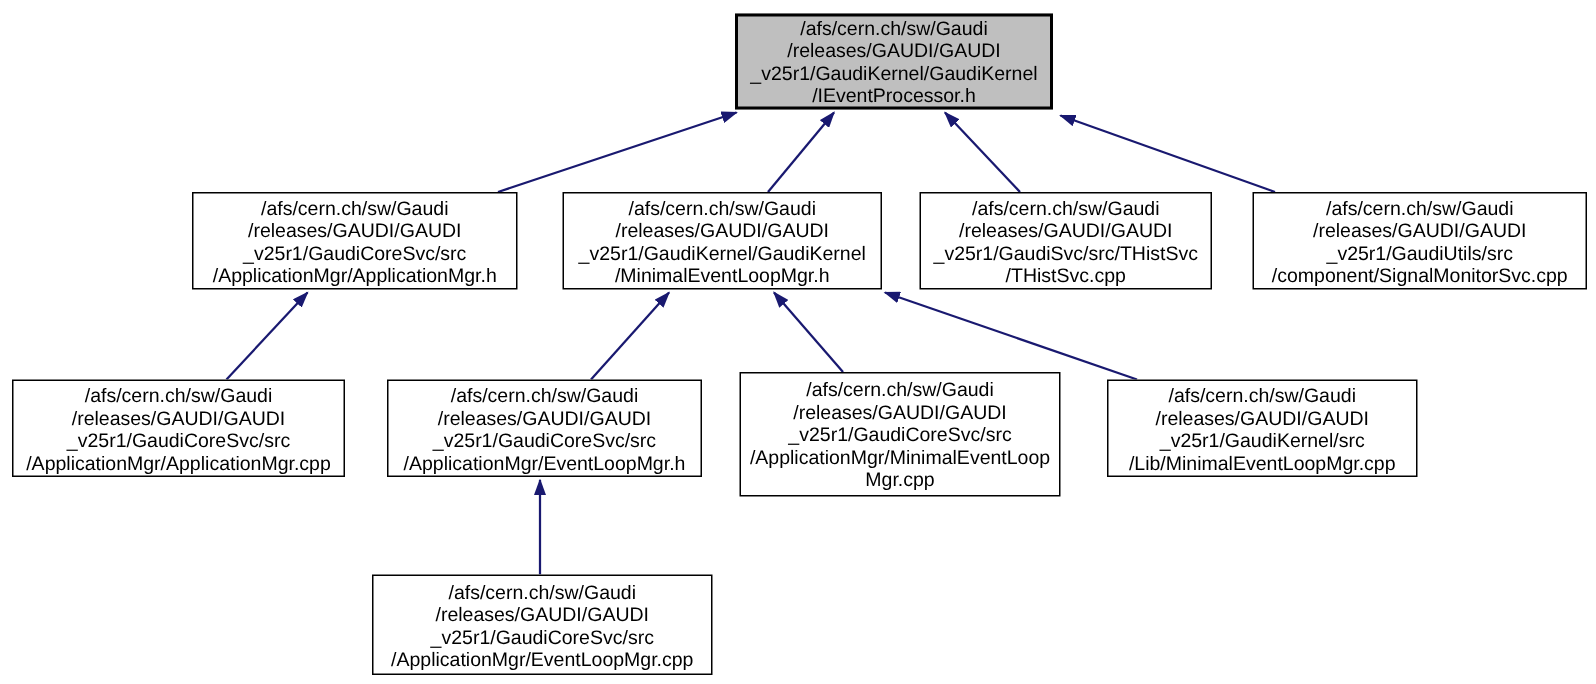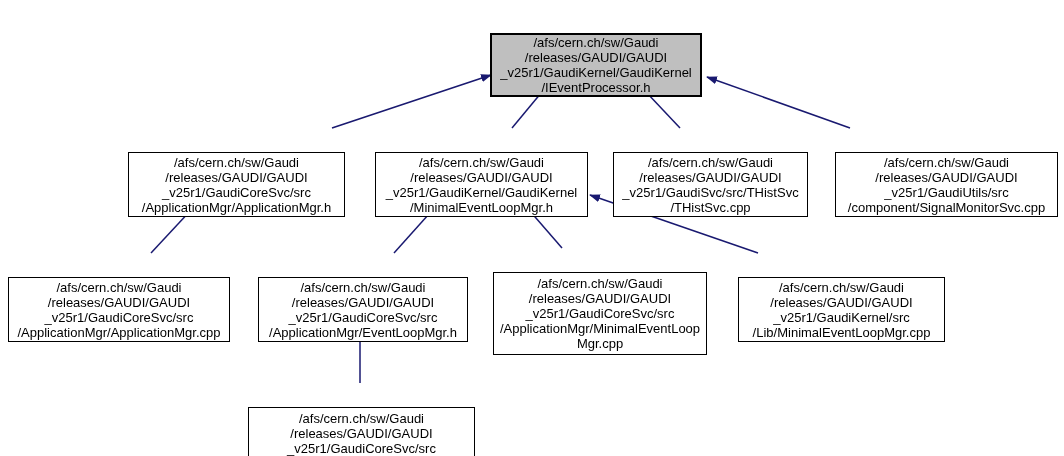--- a/index.html
+++ b/index.html
@@ -34,21 +34,20 @@
     color: var(--text-color);
     font-size: 13px;
     line-height: 15px;
     text-align: center;
     white-space: pre-line;
     display: flex;
     align-items: center;
     justify-content: center;
     padding: 1px 3px;
     cursor: pointer;
-    margin-top: 24px;
   }
   .node.root {
     background: var(--root-fill);
     border-width: 2px;
   }
 </style>
 </head>
 <body>
 
 <div id="stage">

